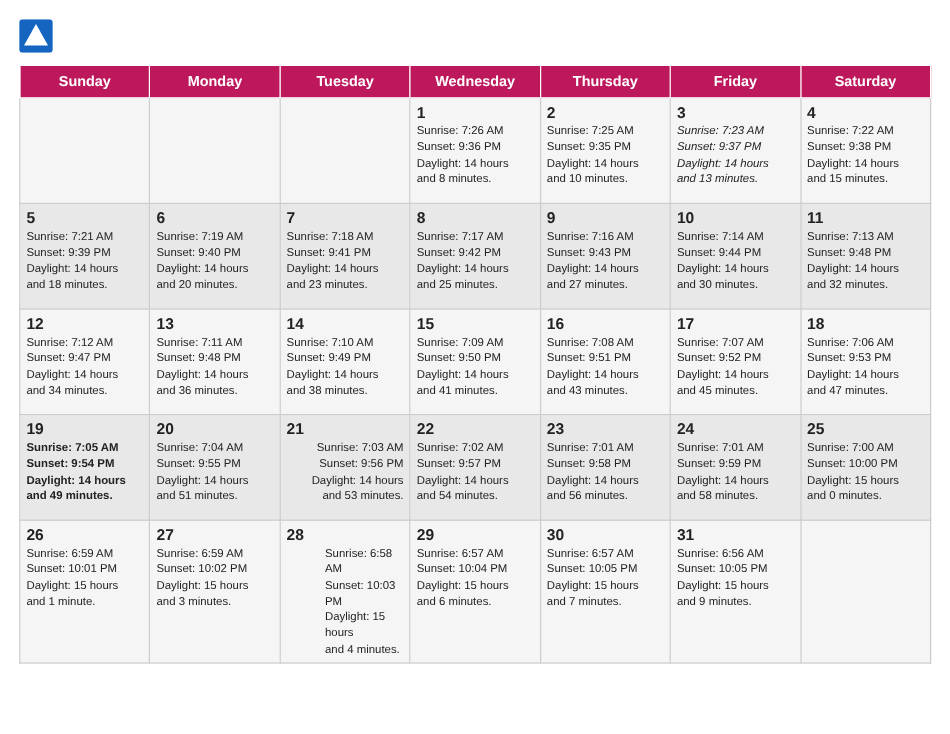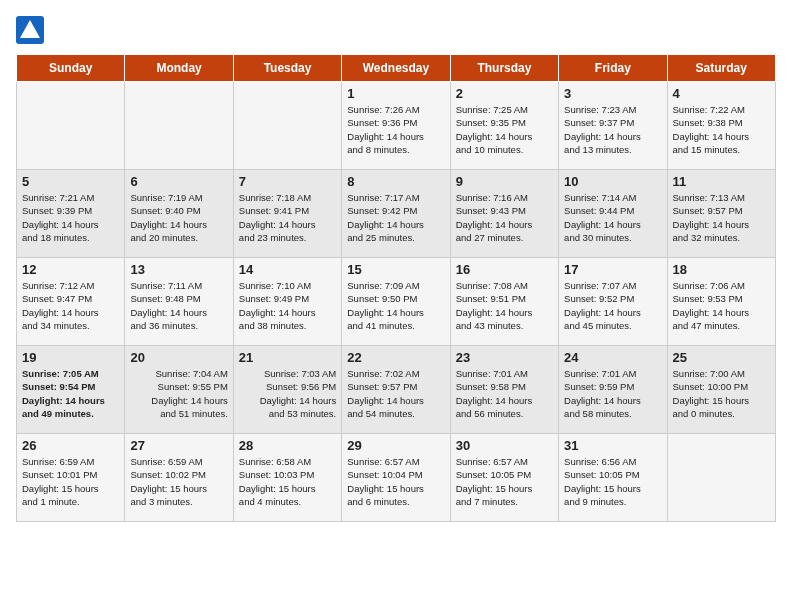--- a/index.html
+++ b/index.html
@@ -47,21 +47,21 @@
     .location-title {
       font-size: 16px;
       color: #333;
     }
     table {
       width: 100%;
       border-collapse: collapse;
       table-layout: fixed;
     }
     thead tr th {
-      background-color: #c2410c;
+      background-color: #be185d;
       color: #fff;
       font-size: 12px;
       font-weight: bold;
       text-align: center;
       padding: 6px 4px;
       border: 1px solid #fff;
     }
     tbody tr td {
       border: 1px solid #ccc;
       vertical-align: top;
@@ -134,21 +134,21 @@
         </td>
         <td>
           <span class="day-number">2</span>
           <div class="day-info" style="white-space: pre-line;">Sunrise: 7:25 AM
 Sunset: 9:35 PM
 Daylight: 14 hours
 and 10 minutes.</div>
         </td>
         <td>
           <span class="day-number">3</span>
-          <div class="day-info" style="white-space: pre-line;">Sunrise: 7:23 AM
+          <div class="day-info" style="white-space: pre-line; font-style: italic;">Sunrise: 7:23 AM
 Sunset: 9:37 PM
 Daylight: 14 hours
 and 13 minutes.</div>
         </td>
         <td>
           <span class="day-number">4</span>
           <div class="day-info" style="white-space: pre-line;">Sunrise: 7:22 AM
 Sunset: 9:38 PM
 Daylight: 14 hours
 and 15 minutes.</div>
@@ -193,21 +193,21 @@
         <td>
           <span class="day-number">10</span>
           <div class="day-info" style="white-space: pre-line;">Sunrise: 7:14 AM
 Sunset: 9:44 PM
 Daylight: 14 hours
 and 30 minutes.</div>
         </td>
         <td>
           <span class="day-number">11</span>
           <div class="day-info" style="white-space: pre-line;">Sunrise: 7:13 AM
-Sunset: 9:57 PM
+Sunset: 9:48 PM
 Daylight: 14 hours
 and 32 minutes.</div>
         </td>
       </tr>
       <tr>
         <td>
           <span class="day-number">12</span>
           <div class="day-info" style="white-space: pre-line;">Sunrise: 7:12 AM
 Sunset: 9:47 PM
 Daylight: 14 hours
@@ -259,21 +259,21 @@
       <tr>
         <td>
           <span class="day-number">19</span>
           <div class="day-info" style="white-space: pre-line; font-weight: bold;">Sunrise: 7:05 AM
 Sunset: 9:54 PM
 Daylight: 14 hours
 and 49 minutes.</div>
         </td>
         <td>
           <span class="day-number">20</span>
-          <div class="day-info" style="white-space: pre-line; text-align: right;">Sunrise: 7:04 AM
+          <div class="day-info" style="white-space: pre-line;">Sunrise: 7:04 AM
 Sunset: 9:55 PM
 Daylight: 14 hours
 and 51 minutes.</div>
         </td>
         <td>
           <span class="day-number">21</span>
           <div class="day-info" style="white-space: pre-line; text-align: right;">Sunrise: 7:03 AM
 Sunset: 9:56 PM
 Daylight: 14 hours
 and 53 minutes.</div>
@@ -317,21 +317,21 @@
         </td>
         <td>
           <span class="day-number">27</span>
           <div class="day-info" style="white-space: pre-line;">Sunrise: 6:59 AM
 Sunset: 10:02 PM
 Daylight: 15 hours
 and 3 minutes.</div>
         </td>
         <td>
           <span class="day-number">28</span>
-          <div class="day-info" style="white-space: pre-line;">Sunrise: 6:58 AM
+          <div class="day-info" style="white-space: pre-line; margin-left: 32px;">Sunrise: 6:58 AM
 Sunset: 10:03 PM
 Daylight: 15 hours
 and 4 minutes.</div>
         </td>
         <td>
           <span class="day-number">29</span>
           <div class="day-info" style="white-space: pre-line;">Sunrise: 6:57 AM
 Sunset: 10:04 PM
 Daylight: 15 hours
 and 6 minutes.</div>

